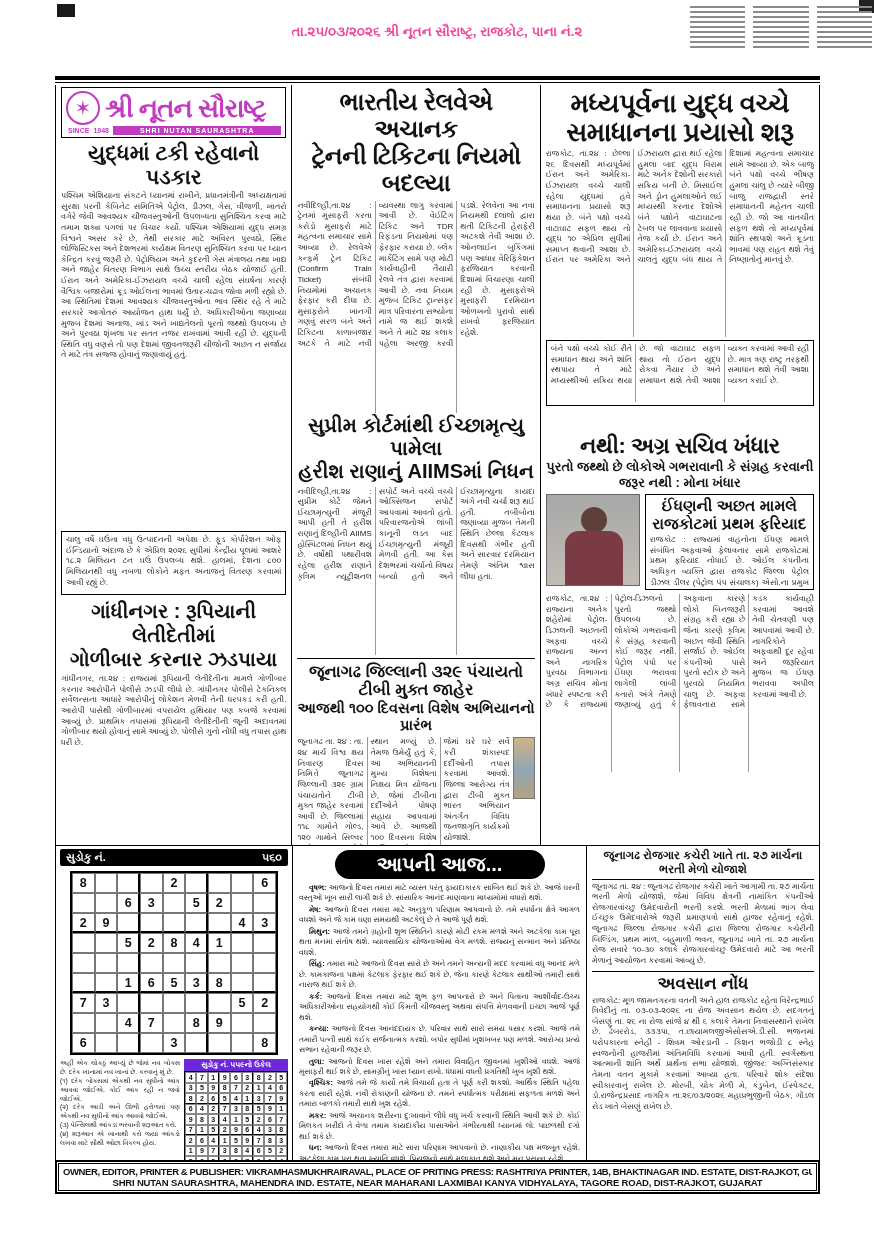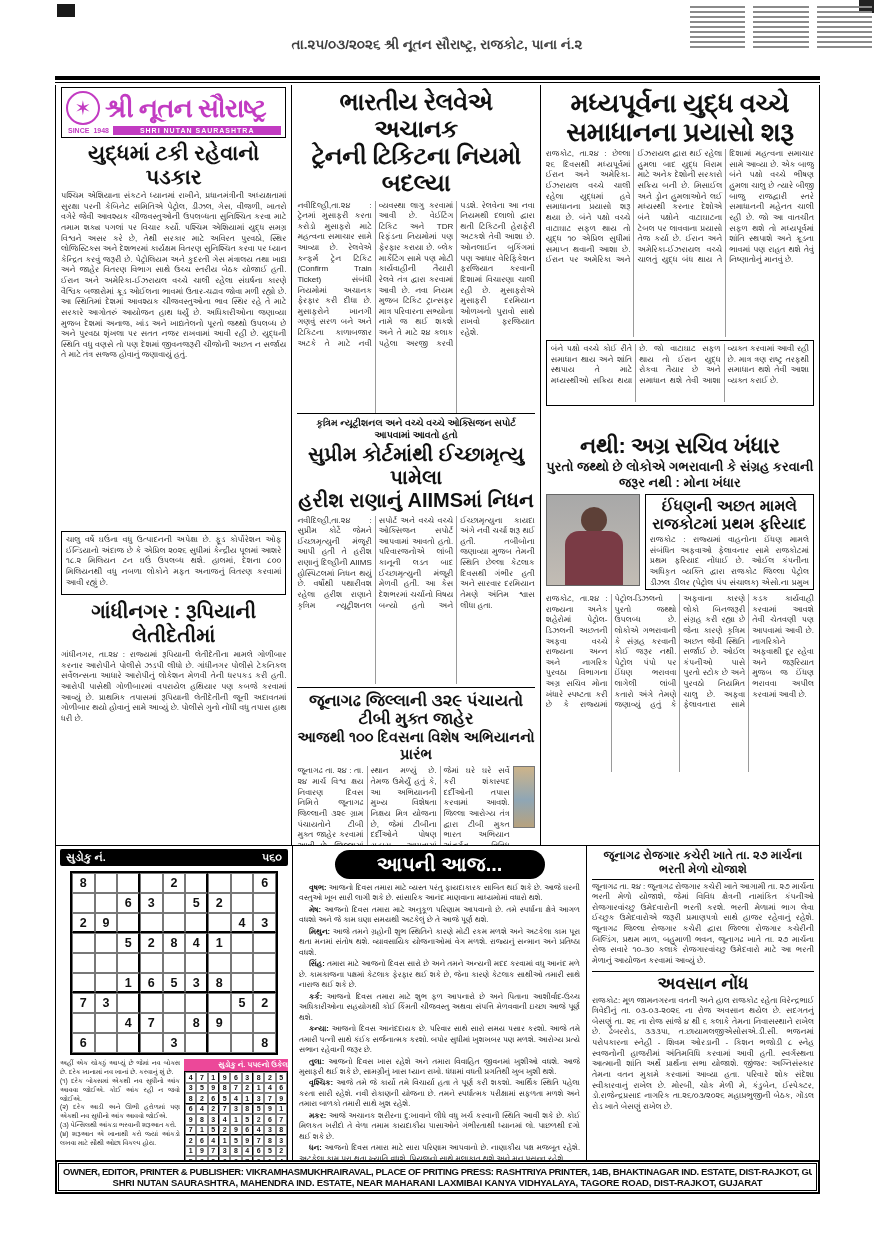--- a/index.html
+++ b/index.html
@@ -1,22 +1,22 @@
 <!DOCTYPE html>
 <html><head>
 <meta charset="utf-8">
 <style>
   * { margin:0; padding:0; box-sizing:border-box; }
   html,body { background:#ffffff; }
   body { font-family:"Liberation Sans","DejaVu Sans",sans-serif; color:#111; }
   .page { position:relative; width:874px; height:1240px; background:#fff; overflow:hidden; }
 
   
-  .topline { position:absolute; top:37px; left:0; width:100%; text-align:center;
-             font-size:13.5px; font-weight:bold; color:#404040; }
+  .topline { position:absolute; top:24px; left:0; width:100%; text-align:center;
+             font-size:13.5px; font-weight:bold; color:#ec4899; }
   .corner-mark { position:absolute; top:4px; left:57px; width:18px; height:13px; background:#1a1a1a; }
   .micro-wrap { position:absolute; top:2px; right:2px; width:182px; height:62px; display:flex; gap:8px; }
   .micro-col { flex:1; display:flex; flex-direction:column; gap:3px; padding-top:4px; }
   .mbar { height:2px; background:#8a8a8a; }
   .micro-sq { position:absolute; top:0; right:0; width:15px; height:13px; background:#222; }
   .dbl-rule { position:absolute; top:76px; left:55px; width:765px; border-top:4px solid #000; }
   .dbl-rule:after { content:""; display:block; margin-top:2px; border-top:1px solid #000; }
 
   
   .main-band { position:absolute; top:85px; left:55px; width:765px; height:760px;
@@ -79,21 +79,21 @@
   .sud-header { background:#000; color:#fff; font-size:11px; font-weight:bold;
                 display:flex; justify-content:space-between; padding:2px 6px; border-radius:2px; }
   .sud-grid { margin:5px auto 4px; width:208px; display:grid;
               grid-template-columns:repeat(9,1fr); border:2px solid #000; }
   .scell { height:20px; border:1px solid #777; font-size:12.5px; font-weight:bold;
            display:flex; align-items:center; justify-content:center; }
   .scell.br { border-right:2px solid #000; } .scell.bb { border-bottom:2px solid #000; }
   .sud-bottom { display:flex; gap:4px; }
   .sud-instr { flex:1; font-size:6.6px; line-height:1.35; text-align:justify; white-space:pre-line; }
   .sol-wrap { width:104px; flex:0 0 auto; }
-  .sol-header { background:#ec4899; color:#fff; font-size:7.5px; font-weight:bold; text-align:right; padding:1px 0; }
+  .sol-header { background:#6d28d9; color:#fff; font-size:7.5px; font-weight:bold; text-align:center; padding:1px 0; }
   .sol-grid { width:104px; display:grid; grid-template-columns:repeat(9,1fr); border:1px solid #000; }
   .ycell { height:10.5px; border:0.5px solid #888; font-size:7px; font-weight:bold;
            display:flex; align-items:center; justify-content:center; }
   .ycell.br { border-right:1px solid #000; } .ycell.bb { border-bottom:1px solid #000; }
 
   
   .horo-pill { width:210px; margin:1px auto 4px; background:#000; color:#fff; border-radius:18px;
                font-size:20px; font-weight:bold; text-align:center; padding:3px 0; }
   .horo { font-size:7.6px; line-height:1.38; text-align:justify; margin-bottom:1px; text-indent:10px; }
 
@@ -170,32 +170,32 @@
         </div>
       </div>
 
       <h2 class="hl-war">યુદ્ધમાં ટકી રહેવાનો પડકાર</h2>
       <div class="body-txt" style="height:336px;">પશ્ચિમ એશિયાના સંકટને ધ્યાનમાં રાખીને, પ્રધાનમંત્રીની અધ્યક્ષતામાં સુરક્ષા પરની કેબિનેટ સમિતિએ પેટ્રોલ, ડીઝલ, ગેસ, વીજળી, ખાતરો વગેરે જેવી આવશ્યક ચીજવસ્તુઓની ઉપલબ્ધતા સુનિશ્ચિત કરવા માટે તમામ શક્ય પગલાં પર વિચાર કર્યો. પશ્ચિમ એશિયામાં યુદ્ધ સમગ્ર વિશ્વને અસર કરે છે, તેથી સરકાર માટે અવિરત પુરવઠો, સ્થિર લોજિસ્ટિક્સ અને દેશભરમાં કાર્યક્ષમ વિતરણ સુનિશ્ચિત કરવા પર ધ્યાન કેન્દ્રિત કરવું જરૂરી છે. પેટ્રોલિયમ અને કુદરતી ગેસ મંત્રાલય તથા ખાદ્ય અને જાહેર વિતરણ વિભાગ સાથે ઉચ્ચ સ્તરીય બેઠક યોજાઈ હતી. ઈરાન અને અમેરિકા-ઈઝરાયલ વચ્ચે ચાલી રહેલા સંઘર્ષના કારણે વૈશ્વિક બજારોમાં ક્રૂડ ઓઈલના ભાવમાં ઉતાર-ચઢાવ જોવા મળી રહ્યો છે. આ સ્થિતિમાં દેશમાં આવશ્યક ચીજવસ્તુઓના ભાવ સ્થિર રહે તે માટે સરકારે આગોતરું આયોજન હાથ ધર્યું છે. અધિકારીઓના જણાવ્યા મુજબ દેશમાં અનાજ, ખાંડ અને ખાદ્યતેલનો પૂરતો જથ્થો ઉપલબ્ધ છે અને પુરવઠા શૃંખલા પર સતત નજર રાખવામાં આવી રહી છે. યુદ્ધની સ્થિતિ વધુ વણસે તો પણ દેશમાં જીવનજરૂરી ચીજોની અછત ન સર્જાય તે માટે તંત્ર સજ્જ હોવાનું જણાવાયું હતું.</div>
 
       <div class="boxed body-txt" style="height:64px;">ચાલુ વર્ષે ઘઉંના વધુ ઉત્પાદનની અપેક્ષા છે. ફૂડ કોર્પોરેશન ઓફ ઈન્ડિયાનો અંદાજ છે કે એપ્રિલ ૨૦૨૬ સુધીમાં કેન્દ્રીય પૂલમાં આશરે ૧૮.૨ મિલિયન ટન ઘઉં ઉપલબ્ધ થશે. હાલમાં, દેશના ૮૦૦ મિલિયનથી વધુ નબળા લોકોને મફત અનાજનું વિતરણ કરવામાં આવી રહ્યું છે.</div>
 
       <h2 class="hl-gnr">
         <span>ગાંધીનગર : રૂપિયાની લેતીદેતીમાં</span><br>
+        <span>ગોળીબાર કરનાર ઝડપાયા</span>
       </h2>
       <div class="body-txt" style="height:138px;">ગાંધીનગર, તા.૨૪ : રાજ્યમાં રૂપિયાની લેતીદેતીના મામલે ગોળીબાર કરનાર આરોપીને પોલીસે ઝડપી લીધો છે. ગાંધીનગર પોલીસે ટેકનિકલ સર્વેલન્સના આધારે આરોપીનું લોકેશન મેળવી તેની ધરપકડ કરી હતી. આરોપી પાસેથી ગોળીબારમાં વપરાયેલ હથિયાર પણ કબજે કરવામાં આવ્યું છે. પ્રાથમિક તપાસમાં રૂપિયાની લેતીદેતીની જૂની અદાવતમાં ગોળીબાર થયો હોવાનું સામે આવ્યું છે. પોલીસે ગુનો નોંધી વધુ તપાસ હાથ ધરી છે.</div>
     </div>
 
     <div class="col-mid">
       <h1 class="hl-rail">
         <span>ભારતીય રેલવેએ અચાનક</span><br>
         <span>ટ્રેનની ટિકિટના નિયમો બદલ્યા</span>
       </h1>
       <div class="body-txt cols-3" style="height:212px;">નવીદિલ્હી,તા.૨૪ : ટ્રેનમાં મુસાફરી કરતા કરોડો મુસાફરો માટે મહત્વના સમાચાર સામે આવ્યા છે. રેલવેએ કન્ફર્મ ટ્રેન ટિકિટ (Confirm Train Ticket) સંબંધી નિયમોમાં અચાનક ફેરફાર કરી દીધા છે. મુસાફરોને ખાનગી ગણવું સરળ બને અને ટિકિટના કાળાબજાર અટકે તે માટે નવી વ્યવસ્થા લાગુ કરવામાં આવી છે. વેઈટિંગ ટિકિટ અને TDR રિફંડના નિયમોમાં પણ ફેરફાર કરાયા છે. બ્લેક માર્કેટિંગ સામે પણ મોટી કાર્યવાહીની તૈયારી રેલવે તંત્ર દ્વારા કરવામાં આવી છે. નવા નિયમ મુજબ ટિકિટ ટ્રાન્સફર માત્ર પરિવારના સભ્યોના નામે જ થઈ શકશે અને તે માટે ૨૪ કલાક પહેલા અરજી કરવી પડશે. રેલવેના આ નવા નિયમથી દલાલો દ્વારા થતી ટિકિટની હેરાફેરી અટકશે તેવી આશા છે. ઓનલાઈન બુકિંગમાં પણ આધાર વેરિફિકેશન ફરજિયાત કરવાની દિશામાં વિચારણા ચાલી રહી છે. મુસાફરોએ મુસાફરી દરમિયાન ઓળખનો પુરાવો સાથે રાખવો ફરજિયાત રહેશે.</div>
 
-      <div class="kicker">કૃત્રિમ ન્યૂટ્રીશનલ અને વચ્ચે વચ્ચે ઓક્સિજન સપોર્ટ આપવામાં આવતો હતો</div>
       <h2 class="hl-aiims">
         <span>સુપ્રીમ કોર્ટમાંથી ઈચ્છામૃત્યુ પામેલા</span><br>
         <span>હરીશ રાણાનું AIIMSમાં નિધન</span>
       </h2>
       <div class="body-txt cols-3" style="height:168px;">નવીદિલ્હી,તા.૨૪ : સુપ્રીમ કોર્ટે જેમને ઈચ્છામૃત્યુની મંજૂરી આપી હતી તે હરીશ રાણાનું દિલ્હીની AIIMS હોસ્પિટલમાં નિધન થયું છે. વર્ષોથી પથારીવશ રહેલા હરીશ રાણાને કૃત્રિમ ન્યૂટ્રીશનલ સપોર્ટ અને વચ્ચે વચ્ચે ઓક્સિજન સપોર્ટ આપવામાં આવતો હતો. પરિવારજનોએ લાંબી કાનૂની લડત બાદ ઈચ્છામૃત્યુની મંજૂરી મેળવી હતી. આ કેસ દેશભરમાં ચર્ચાનો વિષય બન્યો હતો અને ઈચ્છામૃત્યુના કાયદા અંગે નવી ચર્ચા શરૂ થઈ હતી. તબીબોના જણાવ્યા મુજબ તેમની સ્થિતિ છેલ્લા કેટલાક દિવસથી ગંભીર હતી અને સારવાર દરમિયાન તેમણે અંતિમ શ્વાસ લીધા હતા.</div>
 
       <div class="sep"></div>
       <h3 class="hl-tb">જૂનાગઢ જિલ્લાની ૩૨૯ પંચાયતો ટીબી મુક્ત જાહેર</h3>
       <div class="sub-tb">આજથી ૧૦૦ દિવસના વિશેષ અભિયાનનો પ્રારંભ</div>
       <div style="overflow:hidden;">

